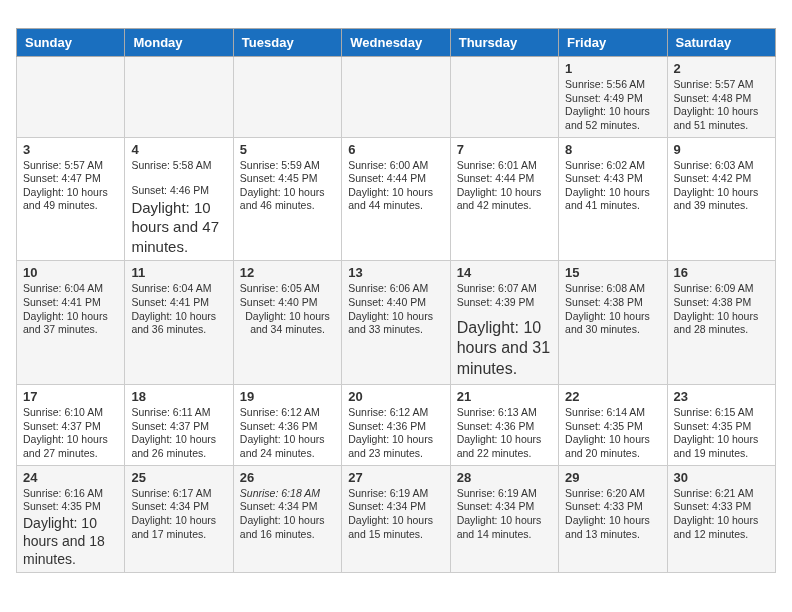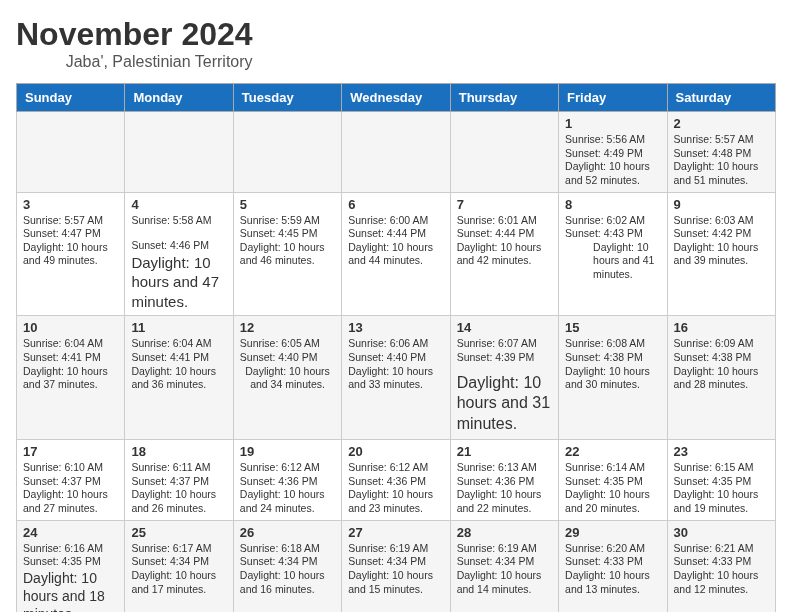--- a/index.html
+++ b/index.html
@@ -72,24 +72,20 @@
       margin-bottom: 2px;
     }
     .empty-cell {
       background-color: #f5f5f5;
     }
   </style>
 </head>
 <body>
 
 <div class="header">
-  <div class="title-block">
-    <h1>November 2024</h1>
-    <h2>Jaba', Palestinian Territory</h2>
-  </div>
 </div>
 
 <table>
   <thead>
     <tr id="header-row">
     <th>Sunday</th>
         <th>Monday</th>
         <th>Tuesday</th>
         <th>Wednesday</th>
         <th>Thursday</th>
@@ -145,21 +141,21 @@
         <td>
           <span class="day-num">7</span>
           <div style="font-size: 10.5px; line-height: 1.3;">Sunrise: 6:01 AM</div>
           <div style="font-size: 10.5px; line-height: 1.3;">Sunset: 4:44 PM</div>
           <div style="font-size: 10.5px; line-height: 1.3;">Daylight: 10 hours and 42 minutes.</div>
         </td>
         <td>
           <span class="day-num">8</span>
           <div style="font-size: 10.5px; line-height: 1.3;">Sunrise: 6:02 AM</div>
           <div style="font-size: 10.5px; line-height: 1.3;">Sunset: 4:43 PM</div>
-          <div style="font-size: 10.5px; line-height: 1.3; margin-left: 28px;">Daylight: 10 hours and 41 minutes.</div>
+          <div style="font-size: 10.5px; line-height: 1.3;">Daylight: 10 hours and 41 minutes.</div>
         </td>
         <td>
           <span class="day-num">9</span>
           <div style="font-size: 10.5px; line-height: 1.3;">Sunrise: 6:03 AM</div>
           <div style="font-size: 10.5px; line-height: 1.3;">Sunset: 4:42 PM</div>
           <div style="font-size: 10.5px; line-height: 1.3;">Daylight: 10 hours and 39 minutes.</div>
         </td>
       </tr>
       <tr>
         <td>
@@ -257,21 +253,21 @@
           <div style="font-size: 14px; line-height: 1.3;">Daylight: 10 hours and 18 minutes.</div>
         </td>
         <td>
           <span class="day-num">25</span>
           <div style="font-size: 10.5px; line-height: 1.3;">Sunrise: 6:17 AM</div>
           <div style="font-size: 10.5px; line-height: 1.3;">Sunset: 4:34 PM</div>
           <div style="font-size: 10.5px; line-height: 1.3;">Daylight: 10 hours and 17 minutes.</div>
         </td>
         <td>
           <span class="day-num">26</span>
-          <div style="font-size: 10.5px; line-height: 1.3;">Sunrise: 6:18 AM</div>
+          <div style="font-size: 10.5px; line-height: 1.3; font-style: italic;">Sunrise: 6:18 AM</div>
           <div style="font-size: 10.5px; line-height: 1.3;">Sunset: 4:34 PM</div>
           <div style="font-size: 10.5px; line-height: 1.3;">Daylight: 10 hours and 16 minutes.</div>
         </td>
         <td>
           <span class="day-num">27</span>
           <div style="font-size: 10.5px; line-height: 1.3;">Sunrise: 6:19 AM</div>
           <div style="font-size: 10.5px; line-height: 1.3;">Sunset: 4:34 PM</div>
           <div style="font-size: 10.5px; line-height: 1.3;">Daylight: 10 hours and 15 minutes.</div>
         </td>
         <td>

